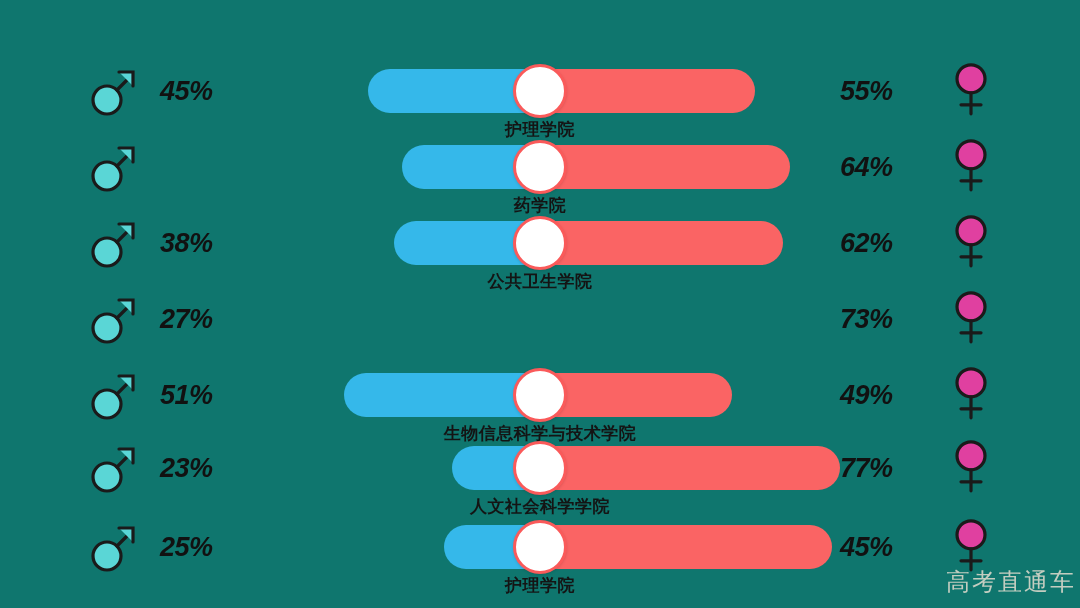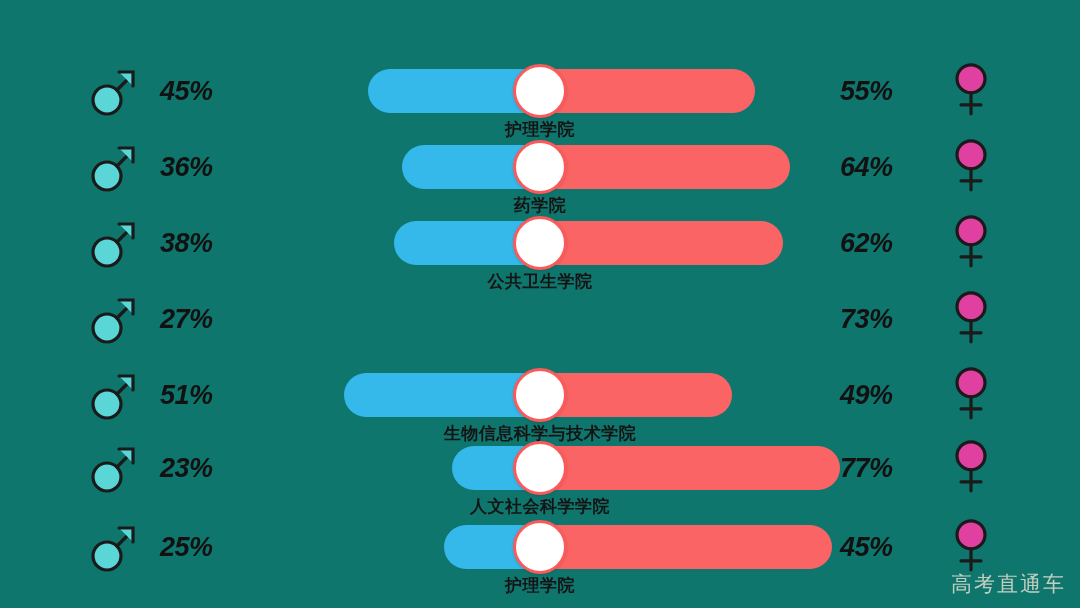--- a/index.html
+++ b/index.html
@@ -79,22 +79,22 @@
     transform:translate(-50%,0);
     margin-top:27px;
     font-size:17px;
     font-weight:bold;
     color:#141414;
     white-space:nowrap;
     letter-spacing:0.5px;
   }
   .watermark {
     position:absolute;
-    right:14px; bottom:10px;
-    font-size:21px;
+    right:4px; bottom:10px;
+    font-size:24px;
     color:#c3cdc0;
     letter-spacing:2px;
     white-space:nowrap;
   }
 </style>
 </head>
 <body>
 
 <div id="stage">
 
@@ -138,21 +138,20 @@
     <span class="male-icon">
       <svg viewBox="0 0 54 56" width="54" height="56">
         <g stroke="#1a1a1a" stroke-width="3.2" fill="none" stroke-linecap="round">
           <circle cx="21" cy="37" r="14" fill="#5ad6d6"></circle>
           <line x1="31" y1="27" x2="46" y2="12"></line>
           <polyline points="33,9 47,9 47,23" fill="#5ad6d6"></polyline>
         </g>
       </svg>
     </span>
 
-    <span class="pct pct-left">36%</span>
 
     <div class="bar-wrap">
       <div class="seg seg-blue" style="width: 138px; background: rgb(53, 184, 234);"></div>
       <div class="seg seg-red" style="width: 250px; background: rgb(250, 100, 100);"></div>
       <div class="knob"></div>
       <div class="bar-label">药学院</div>
     </div>
 
     <span class="pct pct-right">64%</span>
 

